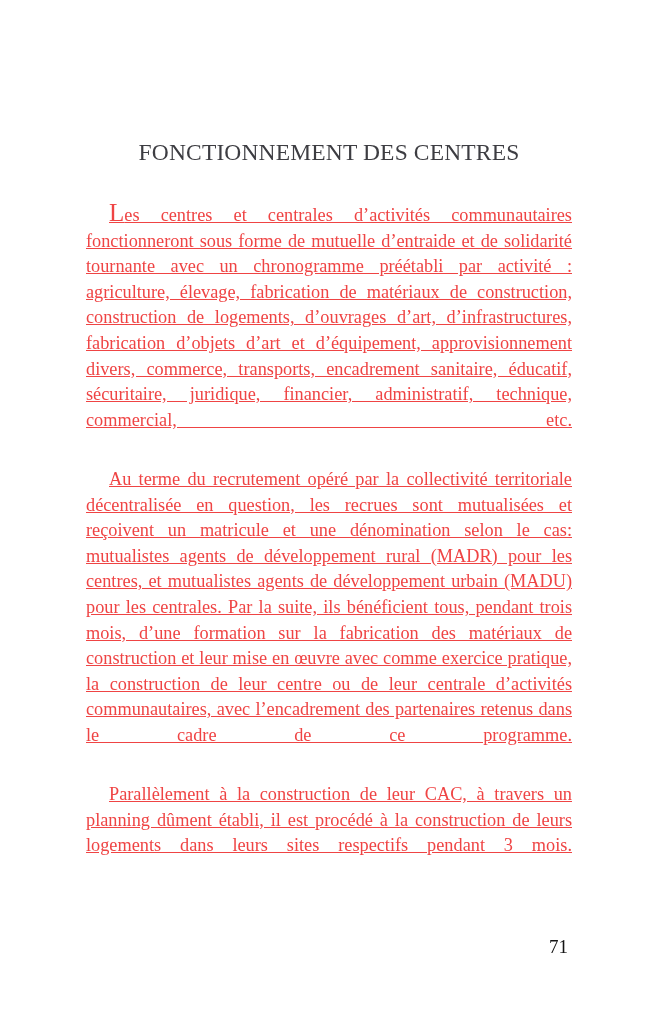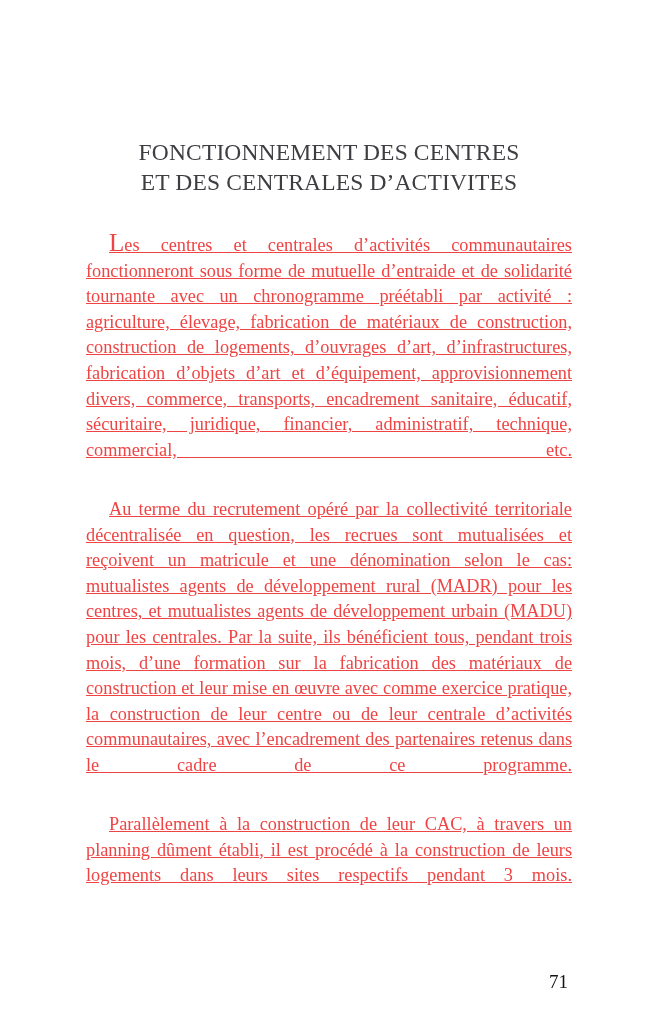--- a/index.html
+++ b/index.html
@@ -76,38 +76,37 @@
 
   .initial-cap {
     font-size: 25px;
     line-height: 0;
   }
 
   
   .folio {
     position: absolute;
     right: 82px;
-    top: 970px;
+    top: 935px;
     width: 60px;
     text-align: right;
     font-size: 19px;
     line-height: 24px;
     color: #141414;
   }
 </style>
 </head>
 <body>
 
 <div class="page">
 
   <div class="content">
 
     <h1 class="doc-title">
       <span class="tline">FONCTIONNEMENT DES CENTRES</span>
-      <span class="tline">ET DES CENTRALES D’ACTIVITES</span>
     </h1>
 
     <div class="body-text">
 
       <p class="para"><span class="initial-cap">L</span><span>es centres et centrales d’activités communautaires fonctionneront sous forme de mutuelle d’entraide et de solidarité tournante avec un chronogramme préétabli par activité : agriculture, élevage, fabrication de matériaux de construction, construction de logements, d’ouvrages d’art, d’infrastructures, fabrication d’objets d’art et d’équipement, approvisionnement divers, commerce, transports, encadrement sanitaire, éducatif, sécuritaire, juridique, financier, administratif, technique, commercial, etc.</span></p>
 
       <p class="para">Au terme du recrutement opéré par la collectivité territoriale décentralisée en question, les recrues sont mutualisées et reçoivent un matricule et une dénomination selon le cas: mutualistes agents de développement rural (MADR) pour les centres, et mutualistes agents de développement urbain (MADU) pour les centrales. Par la suite, ils bénéficient tous, pendant trois mois, d’une formation sur la fabrication des matériaux de construction et leur mise en œuvre avec comme exercice pratique, la construction de leur centre ou de leur centrale d’activités communautaires, avec l’encadrement des partenaires retenus dans le cadre de ce programme.</p>
 
       <p class="para">Parallèlement à la construction de leur CAC, à travers un planning dûment établi, il est procédé à la construction de leurs logements dans leurs sites respectifs pendant 3 mois.</p>
 

